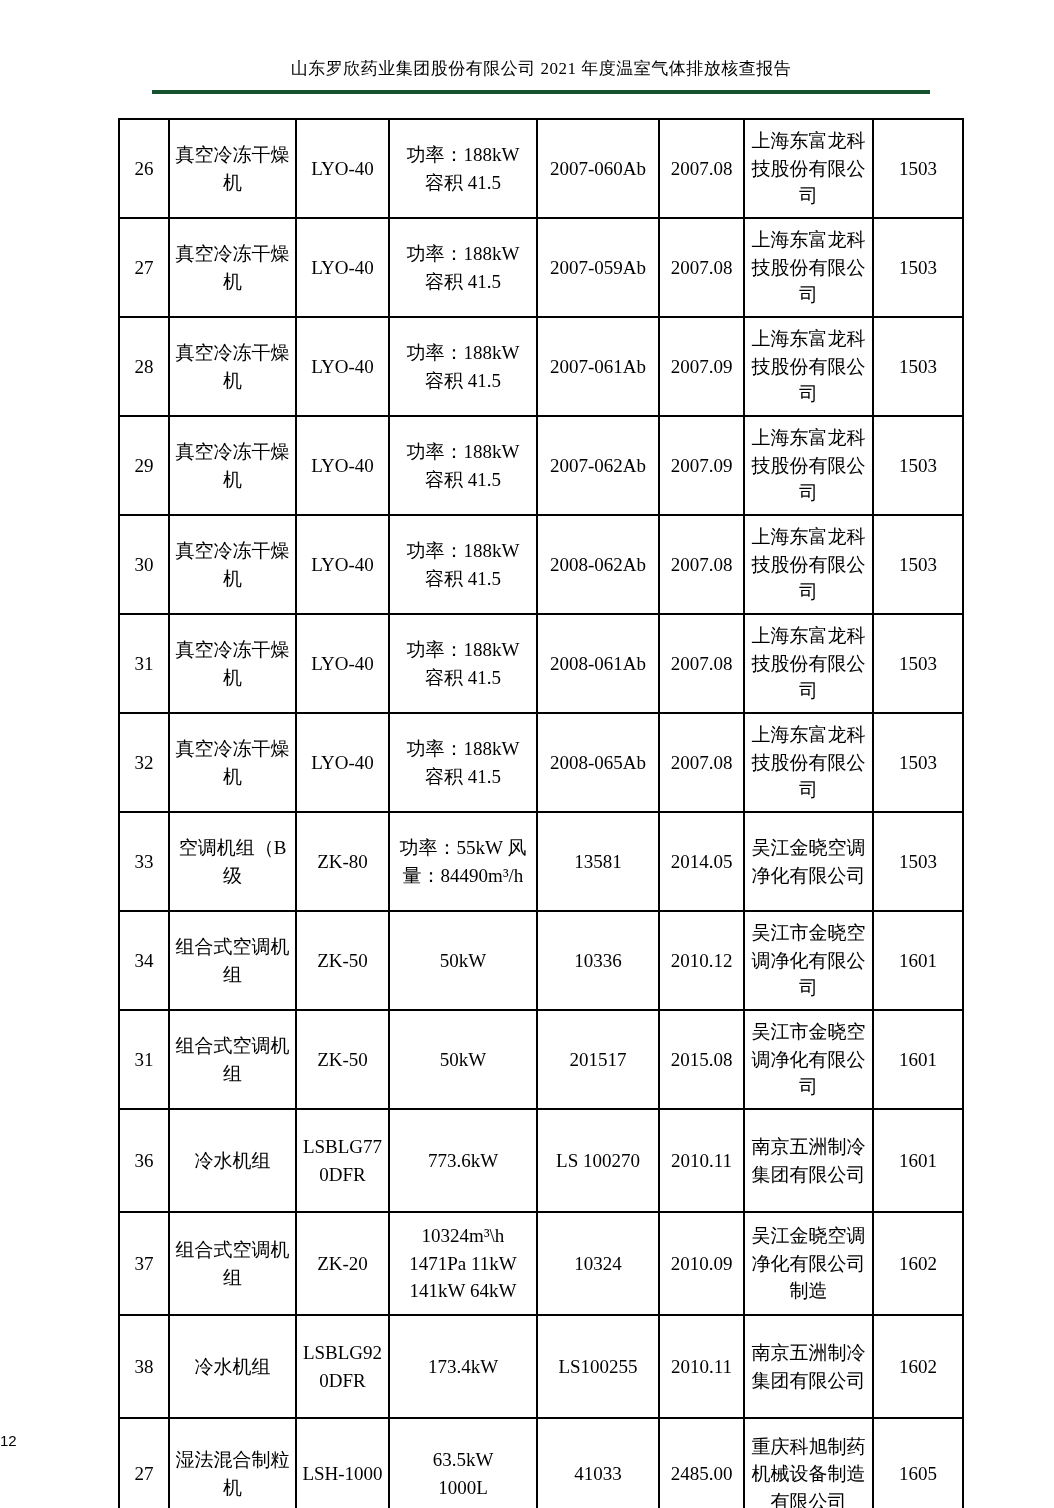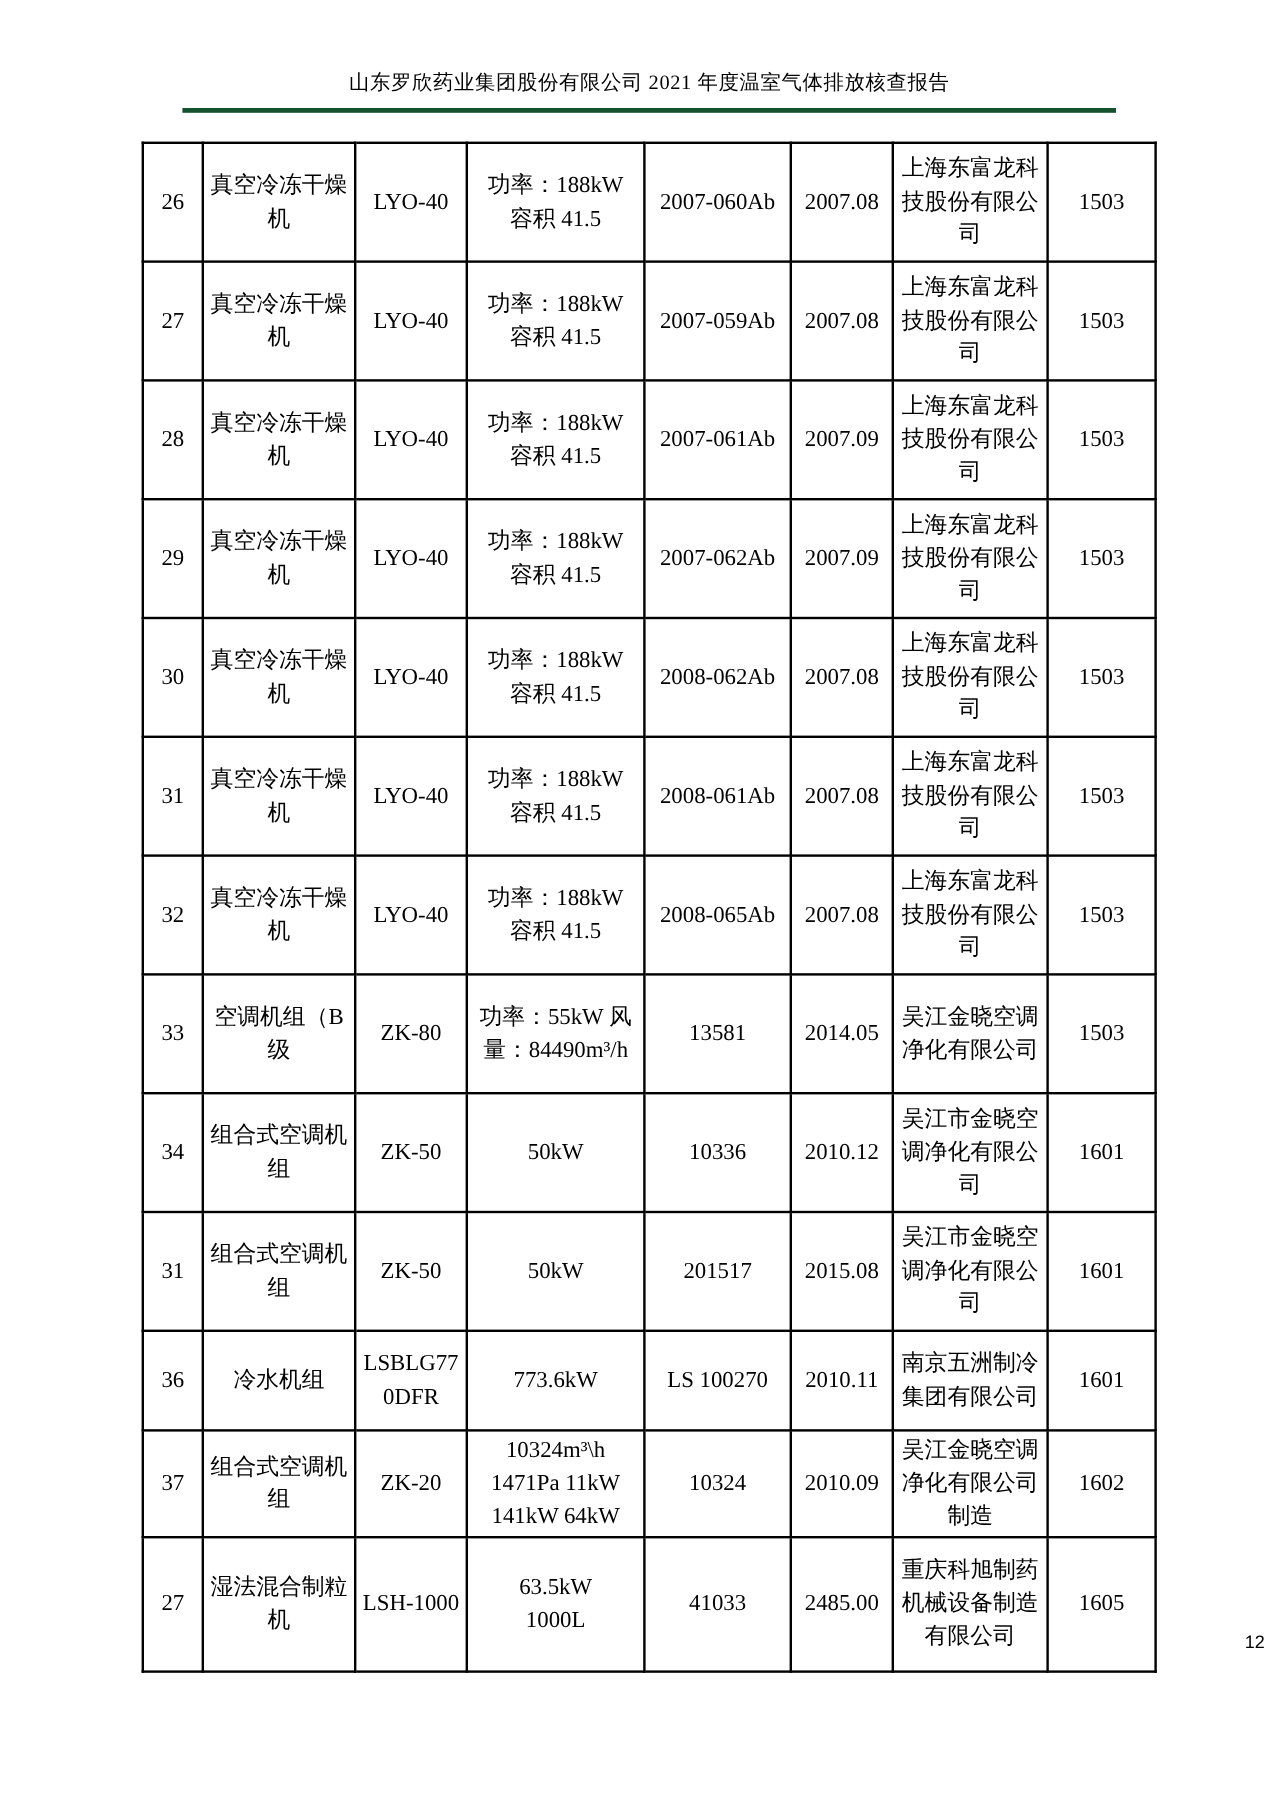--- a/index.html
+++ b/index.html
@@ -52,28 +52,28 @@
     padding: 2px 8px;
   }
   td.c-model {
     word-break: break-all;
     line-height: 1.35;
   }
   td.c-spec {
     white-space: pre-line;
   }
   tr.rh-a { height: 99px; }
-  tr.rh-b { height: 83px; }
+  tr.rh-b { height: 103px; }
   tr.rh-c { height: 112px; }
   .page-footer {
     position: absolute;
-    top: 1360px;
+    top: 1432px;
     left: 0;
     width: 100%;
-    text-align: right;
+    text-align: left;
     font-size: 15px;
     font-family: "Liberation Sans", "DejaVu Sans", sans-serif;
   }
 </style>
 </head>
 <body>
 
 <div class="page-header">
   <span class="doc-title">山东罗欣药业集团股份有限公司 2021 年度温室气体排放核查报告</span>
 </div>
@@ -214,20 +214,30 @@
         <td class="c-name">组合式空调机组</td>
         <td class="c-model">ZK-20</td>
         <td class="c-spec">10324m³\h
 1471Pa  11kW
 141kW 64kW</td>
         <td class="c-serial">10324</td>
         <td class="c-date">2010.09</td>
         <td class="c-mfr">吴江金晓空调净化有限公司制造</td>
         <td class="c-code">1602</td>
       </tr>
+      <tr class="rh-b">
+        <td class="c-no">38</td>
+        <td class="c-name">冷水机组</td>
+        <td class="c-model">LSBLG920DFR</td>
+        <td class="c-spec">173.4kW</td>
+        <td class="c-serial">LS100255</td>
+        <td class="c-date">2010.11</td>
+        <td class="c-mfr">南京五洲制冷集团有限公司</td>
+        <td class="c-code">1602</td>
+      </tr>
       <tr class="rh-c">
         <td class="c-no">27</td>
         <td class="c-name">湿法混合制粒机</td>
         <td class="c-model">LSH-1000</td>
         <td class="c-spec">63.5kW
 1000L</td>
         <td class="c-serial">41033</td>
         <td class="c-date">2485.00</td>
         <td class="c-mfr">重庆科旭制药机械设备制造有限公司</td>
         <td class="c-code">1605</td>

